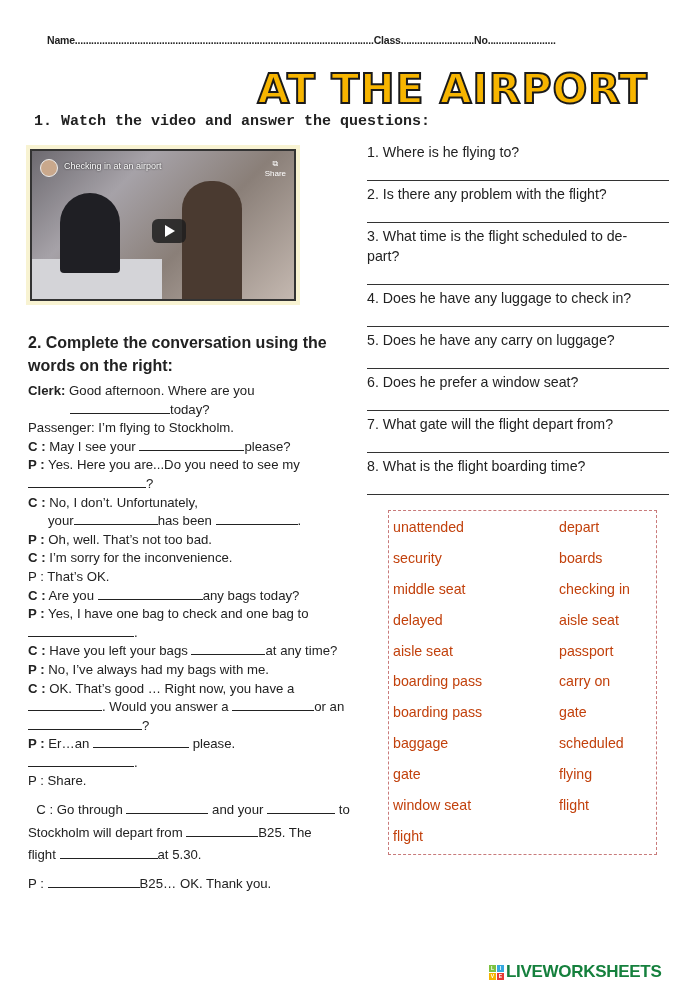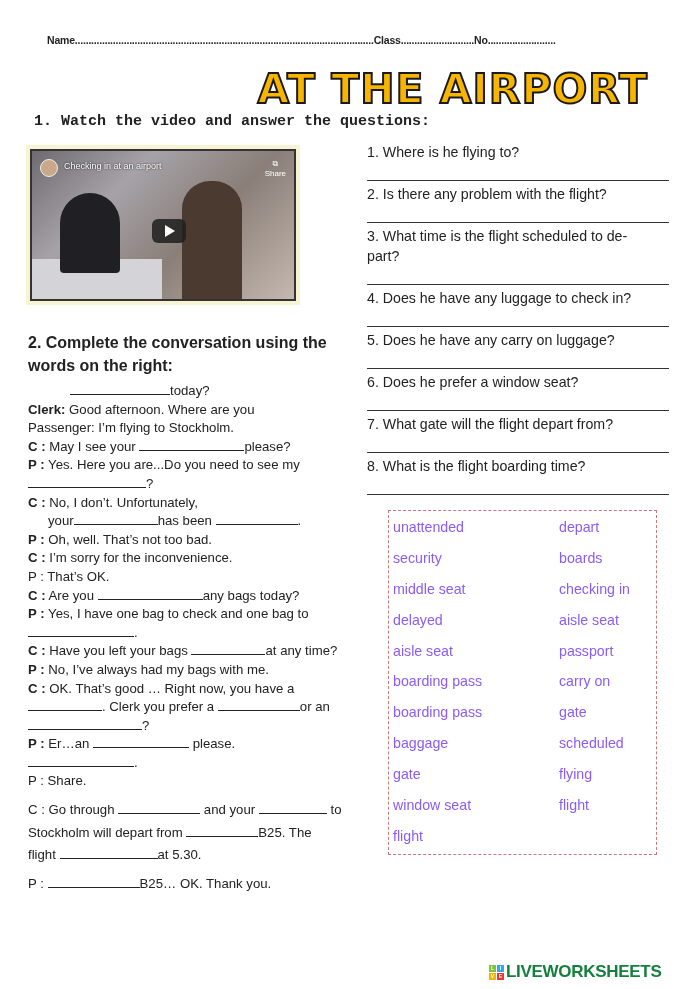--- a/index.html
+++ b/index.html
@@ -31,21 +31,21 @@
   .q { font-size: 14.2px; line-height: 20px; color: #222; }
   .q-line { border-bottom: 1px solid #333; height: 19px; margin-bottom: 3px; }
 
   .convo { position: absolute; left: 28px; top: 382px; width: 330px; font-size: 13.2px; color: #222; }
   .convo .ln { height: 18.6px; line-height: 18.6px; white-space: nowrap; }
   .convo b { font-weight: bold; }
   .blank { display: inline-block; border-bottom: 1px solid #222; height: 12px; vertical-align: baseline; }
 
   .wordbox { position: absolute; left: 388px; top: 510px; width: 269px; height: 345px; border: 1.5px dashed #c87a7a; }
   .wcol { position: absolute; top: 6px; }
-  .wcol div { font-size: 14.2px; height: 30.9px; line-height: 20px; color: #8b5cf6; }
+  .wcol div { font-size: 14.2px; height: 30.9px; line-height: 20px; color: #c2410c; }
   #wc1 { left: 4px; }
   #wc2 { left: 170px; }
 
   .logo { position: absolute; left: 489px; top: 962px; display: flex; align-items: center; }
   .logo-grid { display: grid; grid-template-columns: 7px 7px; grid-template-rows: 7px 7px; gap: 1px; margin-right: 2px; }
   .logo-grid span { font-size: 5px; color: #fff; font-weight: bold; text-align: center; line-height: 7px; }
   .logo-text { font-weight: bold; font-size: 17px; color: #15803d; letter-spacing: -0.3px; }
 </style>
 </head>
 <body>
@@ -87,43 +87,43 @@
   <div class="q-line"></div>
   <div class="q">7. What  gate will the flight depart from?</div>
   <div class="q-line"></div>
   <div class="q">8. What is the flight boarding time?</div>
   <div class="q-line"></div>
 </div>
 
 <div id="s2" class="section-h">2. Complete the conversation using the words on the right:</div>
 
 <div class="convo" id="convo">
+    <div class="ln"><b>Clerk:</b><span> Good afternoon. Where are you</span></div>
     <div class="ln" style="padding-left: 42px;"><span></span><span class="blank" style="width: 100px;"></span><span>today?</span></div>
-    <div class="ln"><b>Clerk:</b><span> Good afternoon. Where are you</span></div>
     <div class="ln"><span>Passenger: I’m flying to Stockholm.</span></div>
     <div class="ln"><b>C :</b><span> May I see your </span><span class="blank" style="width: 105px;"></span><span>please?</span></div>
     <div class="ln"><b>P :</b><span> Yes. Here you are...Do you need to see my</span></div>
     <div class="ln"><span></span><span class="blank" style="width: 118px;"></span><span>?</span></div>
     <div class="ln"><b>C :</b><span> No, I don’t. Unfortunately,</span></div>
     <div class="ln" style="padding-left: 20px;"><span>your</span><span class="blank" style="width: 84px;"></span><span>has been </span><span class="blank" style="width: 82px;"></span><span>.</span></div>
     <div class="ln"><b>P :</b><span> Oh, well. That’s not too bad.</span></div>
     <div class="ln"><b>C :</b><span> I’m sorry for the inconvenience.</span></div>
     <div class="ln"><span>P : That’s OK.</span></div>
     <div class="ln"><b>C :</b><span> Are you </span><span class="blank" style="width: 105px;"></span><span>any bags today?</span></div>
     <div class="ln"><b>P :</b><span> Yes, I have one bag to check and one bag to</span></div>
     <div class="ln"><span></span><span class="blank" style="width: 106px;"></span><span>.</span></div>
     <div class="ln"><b>C :</b><span> Have you left your bags </span><span class="blank" style="width: 74px;"></span><span>at any time?</span></div>
     <div class="ln"><b>P :</b><span> No, I’ve always had my bags with me.</span></div>
     <div class="ln"><b>C :</b><span> OK. That’s good … Right now, you have a</span></div>
-    <div class="ln"><span></span><span class="blank" style="width: 74px;"></span><span>. Clerk you prefer a </span><span class="blank" style="width: 82px;"></span><span>or an</span></div>
+    <div class="ln"><span></span><span class="blank" style="width: 74px;"></span><span>. Would you answer a </span><span class="blank" style="width: 82px;"></span><span>or an</span></div>
     <div class="ln"><span></span><span class="blank" style="width: 114px;"></span><span>?</span></div>
     <div class="ln"><b>P :</b><span> Er…an </span><span class="blank" style="width: 96px;"></span><span> please.</span></div>
     <div class="ln"><span></span><span class="blank" style="width: 106px;"></span><span>.</span></div>
     <div class="ln"><span>P : Share.</span></div>
-    <div class="ln" style="margin-top: 10px;"><span>C : Go through </span><span class="blank" style="width: 82px;"></span><span> and your </span><span class="blank" style="width: 68px;"></span><span> to</span></div>
+    <div class="ln" style="margin-top: 10px; text-align: center;"><span>C : Go through </span><span class="blank" style="width: 82px;"></span><span> and your </span><span class="blank" style="width: 68px;"></span><span> to</span></div>
     <div class="ln" style="margin-top: 4px;"><span>Stockholm will depart from </span><span class="blank" style="width: 72px;"></span><span>B25. The</span></div>
     <div class="ln" style="margin-top: 4px;"><span>flight </span><span class="blank" style="width: 98px;"></span><span>at 5.30.</span></div>
     <div class="ln" style="margin-top: 10px;"><span>P : </span><span class="blank" style="width: 92px;"></span><span>B25… OK. Thank you.</span></div>
   </div>
 
 <div class="wordbox">
   <div class="wcol" id="wc1">
       <div>unattended</div>
       <div>security</div>
       <div>middle seat</div>

